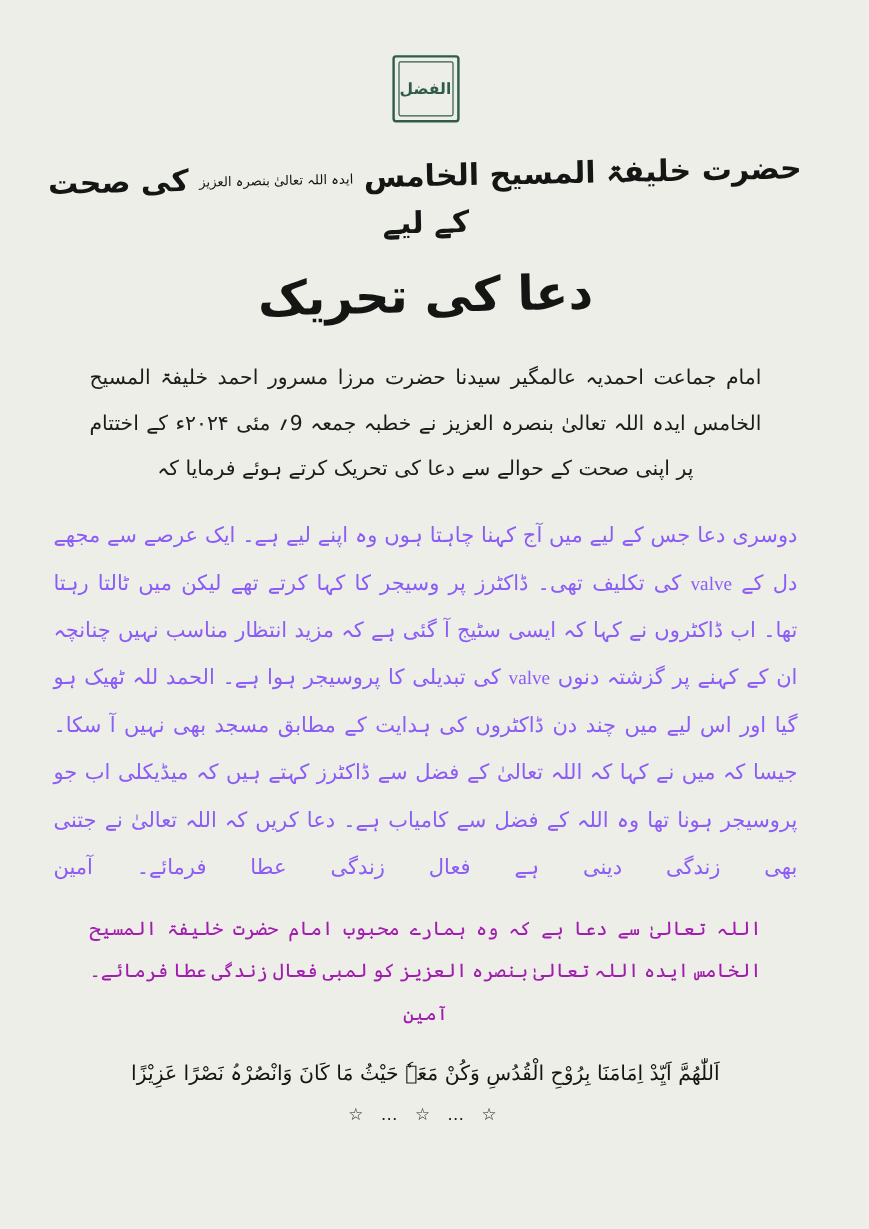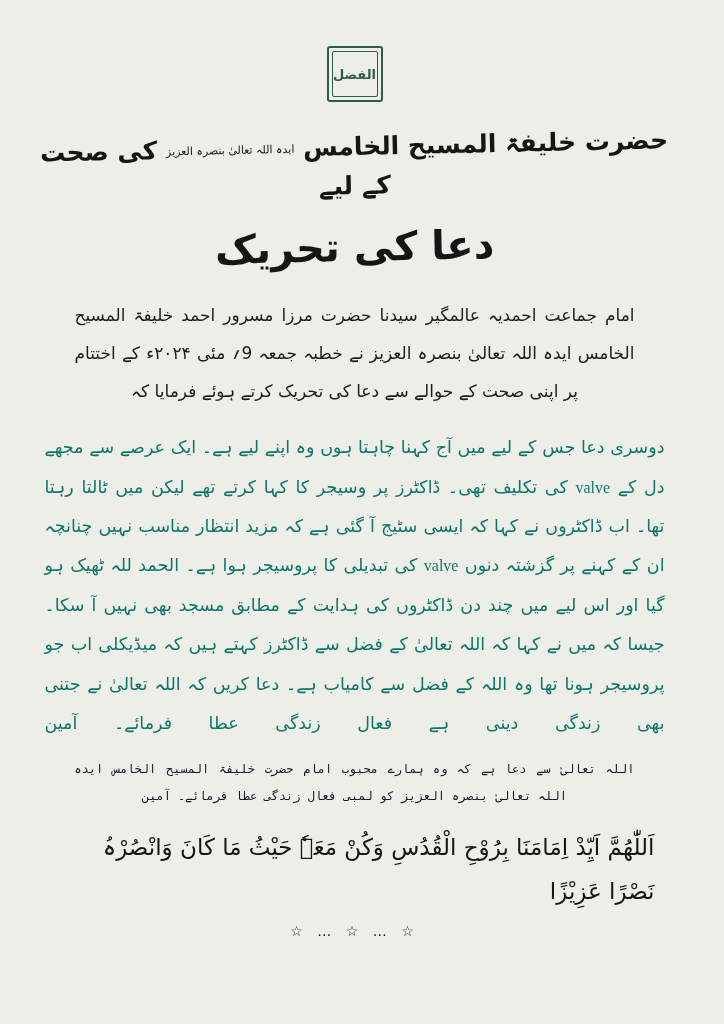--- a/index.html
+++ b/index.html
@@ -105,50 +105,51 @@
   }
 
   
   .body-text {
     width: 620px;
     direction: rtl;
     text-align: justify;
     text-align-last: justify;
     font-size: 17.5px;
     line-height: 2.25;
-    color: #0f766e;
+    color: #8b5cf6;
     margin-bottom: 14px;
     font-family: "DejaVu Sans", sans-serif;
   }
   .body-text .ltr {
     direction: ltr;
     unicode-bidi: embed;
     font-family: "Liberation Serif", serif;
     font-size: 16px;
   }
 
   
   .closing {
     width: 560px;
     direction: rtl;
     text-align: justify;
     text-align-last: center;
-    font-size: 12px;
+    font-size: 16px;
     line-height: 2.2;
-    color: #0f172a;
+    color: #a21caf;
     margin-bottom: 10px;
-    font-family: Liberation Mono, monospace;
+    font-family: Liberation Serif, serif;
   }
 
   
   .dua {
     width: 600px;
     direction: rtl;
+    text-align: center;
     font-family: "DejaVu Sans", sans-serif;
-    font-size: 23px;
+    font-size: 17px;
     line-height: 1.9;
     color: #15170f;
     margin-top: 6px;
     margin-bottom: 6px;
   }
 
   
   .ornament {
     text-align: center;
     font-size: 14px;

